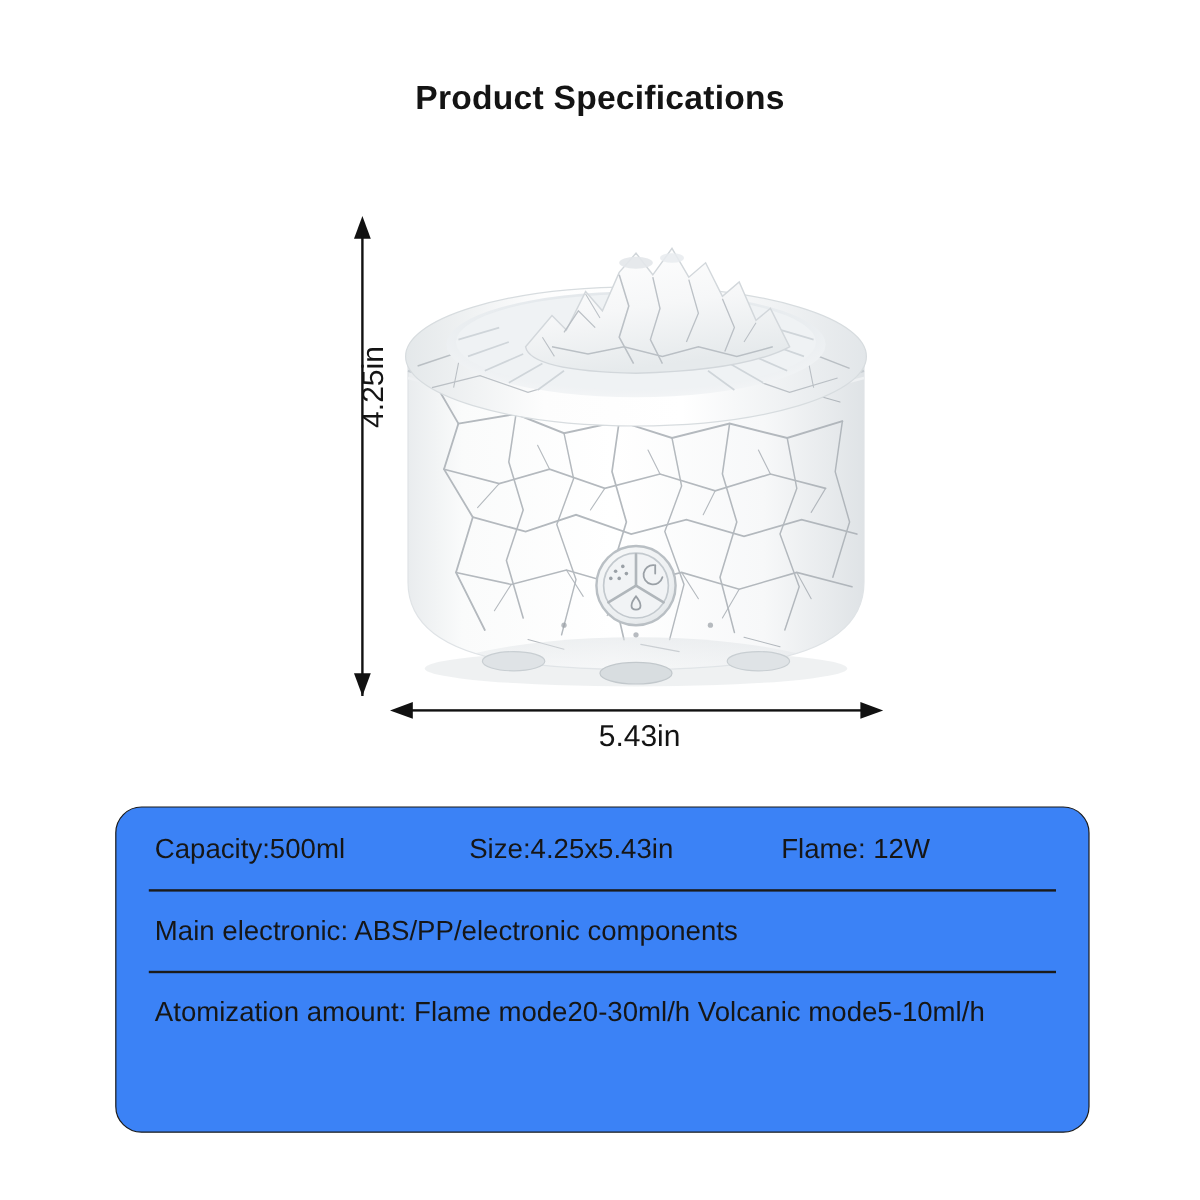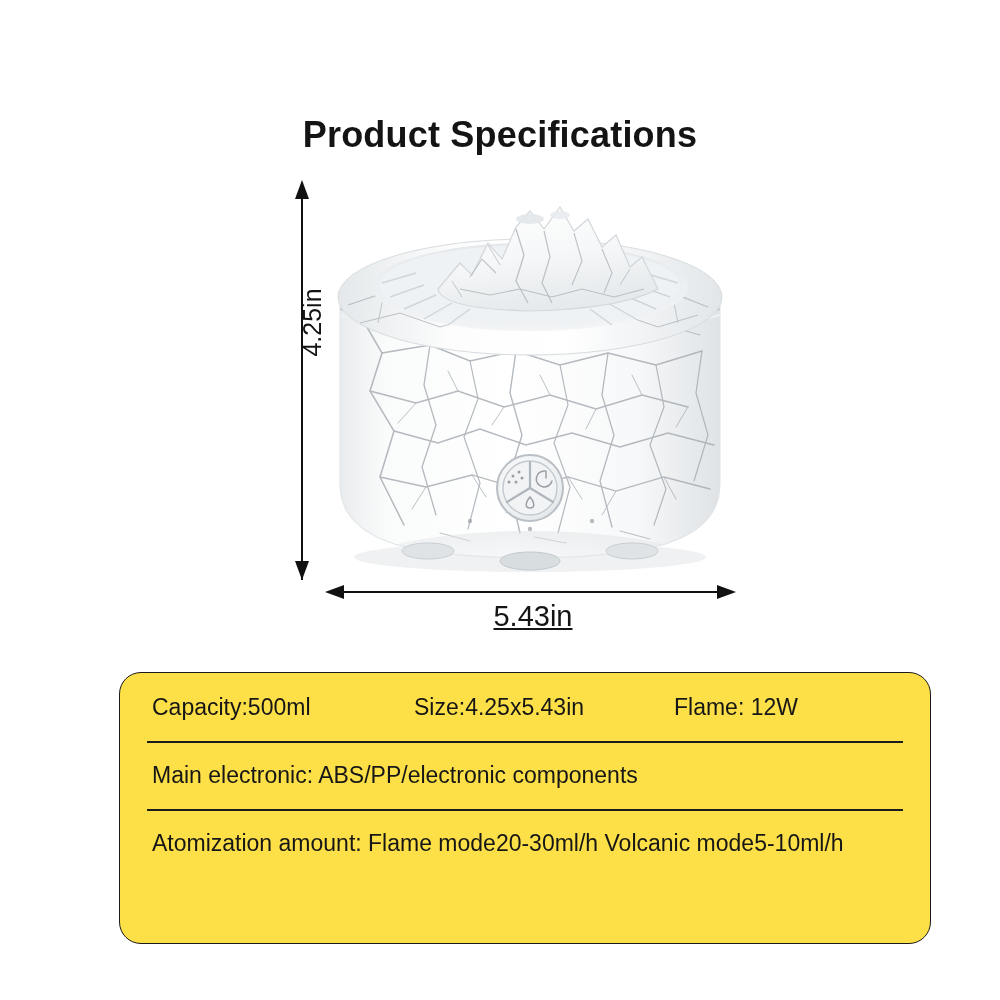--- a/index.html
+++ b/index.html
@@ -16,25 +16,24 @@
     color: #1a1a1a;
   }
 
   
   #page-title {
     position: absolute;
     top: 66px;
     left: 0;
     width: 1000px;
     text-align: center;
-    font-size: 36px;
+    font-size: 28px;
     font-weight: 600;
     letter-spacing: 0.2px;
     color: #141414;
-    margin-top: 48px;
   }
 
   
   #product-stage {
     position: absolute;
     left: 290px;
     top: 180px;
     width: 460px;
     height: 420px;
   }
@@ -103,47 +102,45 @@
     border-top: 7px solid transparent;
     border-bottom: 7px solid transparent;
     border-left: 19px solid #111;
   }
   .dim-label-h {
     position: absolute;
     left: 143px;
     top: 420px;
     width: 200px;
     text-align: center;
-    font-size: 29px;
+    font-size: 25px;
     color: #141414;
-    text-decoration: underline;
   }
 
   
   #device-art {
     position: absolute;
     left: 30px;
     top: 5px;
     width: 420px;
     height: 390px;
   }
   #device-art svg { display: block; }
 
   
   #spec-card {
     position: absolute;
     left: 96px;
     top: 672px;
     width: 812px;
     height: 272px;
-    background: #fde047;
+    background: #3b82f6;
     border: 1.6px solid #1b1b1b;
     border-radius: 22px;
     box-sizing: border-box;
-    margin-left: 23px;
   }
   .spec-row {
     position: relative;
     height: 68px;
     display: flex;
     align-items: center;
     box-sizing: border-box;
   }
   .spec-row + .spec-row::before {
     content: "";

